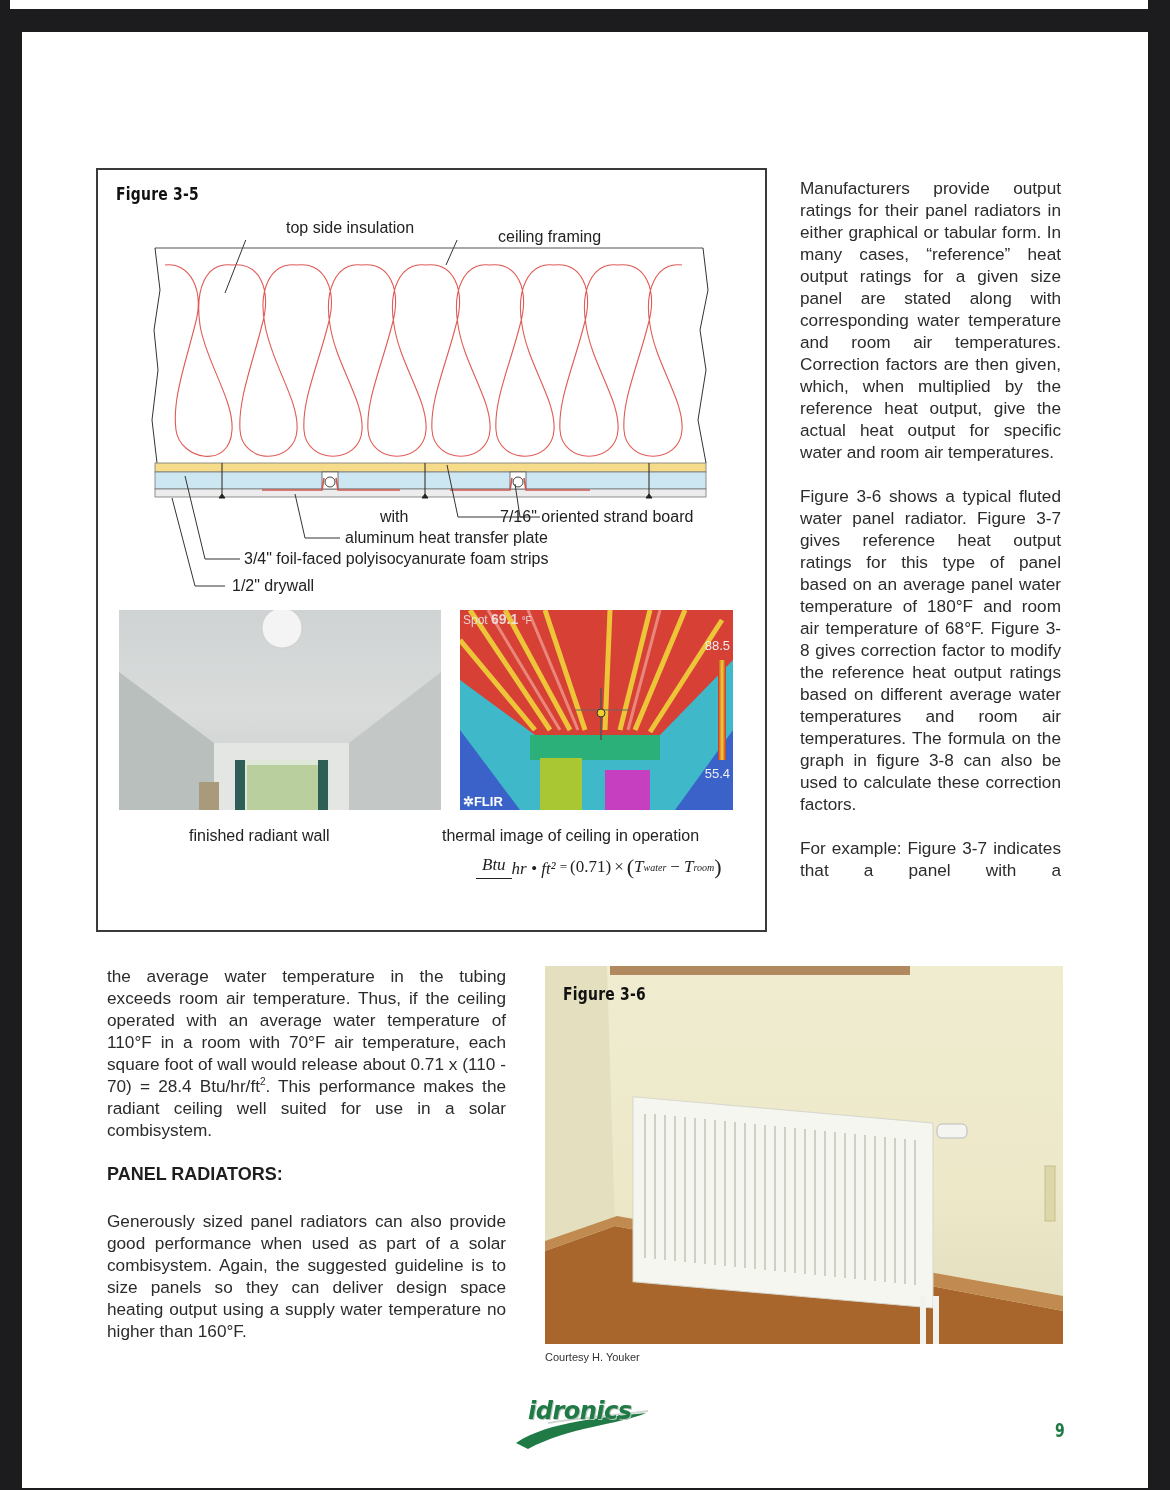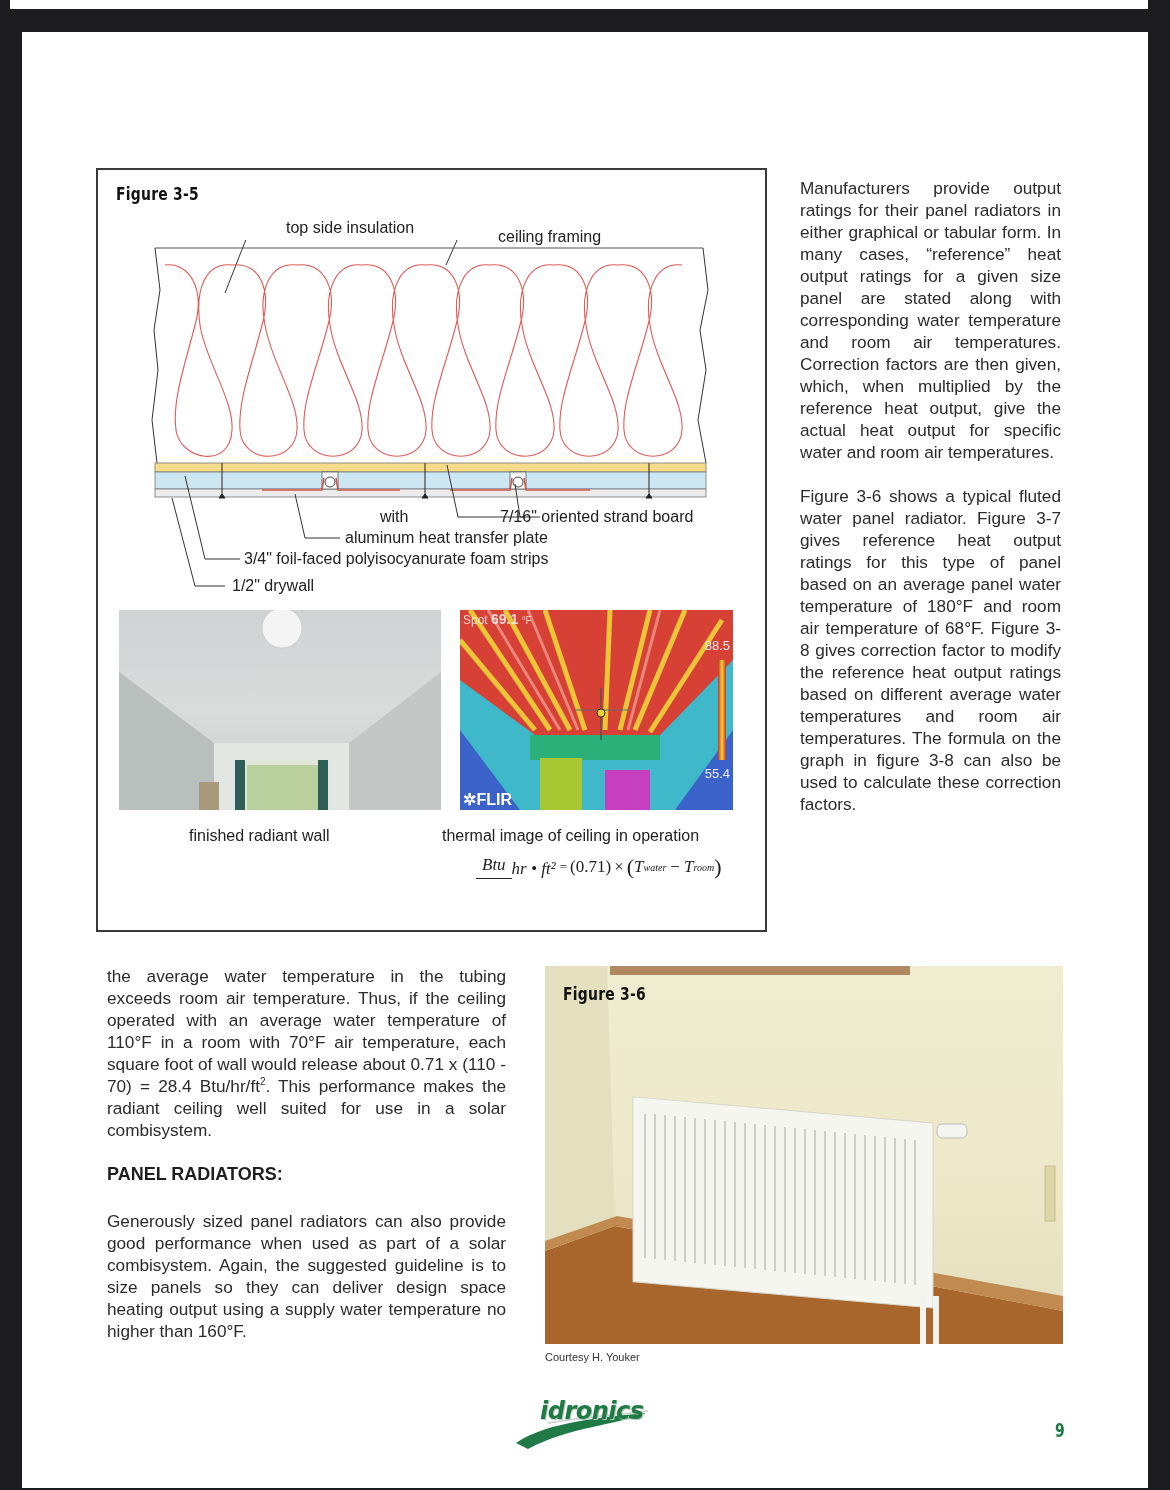--- a/index.html
+++ b/index.html
@@ -143,21 +143,21 @@
     <circle cx="141" cy="103" r="4" fill="#f0d030" stroke="#333"></circle>
     <rect x="258" y="50" width="8" height="100" fill="url(#stripe)"></rect>
   </svg>
   <div class="abs" style="left:3px; top:1px; font-size:12px; color:#eee; opacity:0.85;">
     <span>Spot</span>
     <b style="font-size:14px;">69.1</b>
     <span style="font-size:10px;">°F</span>
   </div>
   <div class="abs" style="right:3px; top:28px; font-size:13px; color:#eee;">88.5</div>
   <div class="abs" style="right:3px; top:156px; font-size:13px; color:#eee;">55.4</div>
-  <div class="abs" style="left:3px; bottom:1px; font-size:16px; font-weight:bold; color:#fff;">
+  <div class="abs" style="left:3px; bottom:1px; font-size:13px; font-weight:bold; color:#fff;">
     <span>✲</span><span>FLIR</span>
   </div>
 </div>
 
 <div class="caption" style="left:189px; top:827px;">finished radiant wall</div>
 <div class="caption" style="left:442px; top:827px;">thermal image of ceiling in operation</div>
 
 <div class="formula" style="left:476px; top:854px;">
   <span class="frac">
     <span class="num">Btu</span>
@@ -171,20 +171,21 @@
     <sub>water</sub>
   <span style="margin:0 4px;">−</span>
   <i>T</i>
     <sub>room</sub>
     <span style="font-size:22px;">)</span>
 </div>
 
 <div class="body-text" style="left:800px; top:177px; width:261px;">
   <p>Manufacturers provide output ratings for their panel radiators in either graphical or tabular form. In many cases, “reference” heat output ratings for a given size panel are stated along with corresponding water temperature and room air temperatures. Correction factors are then given, which, when multiplied by the reference heat output, give the actual heat output for specific water and room air temperatures.</p>
   <p style="margin-top:22px;">Figure 3-6 shows a typical fluted water panel radiator. Figure 3-7 gives reference heat output ratings for this type of panel based on an average panel water temperature of 180°F and room air temperature of 68°F. Figure 3-8 gives correction factor to modify the reference heat output ratings based on different average water temperatures and room air temperatures. The formula on the graph in figure 3-8 can also be used to calculate these correction factors.</p>
+  <p style="margin-top:22px; text-align-last:justify;">For example: Figure 3-7 indicates that a panel with a</p>
 </div>
 
 <div class="body-text" style="left:107px; top:965px; width:399px;">
   <p><span>the average water temperature in the tubing exceeds room air temperature. Thus, if the ceiling operated with an average water temperature of 110°F in a room with 70°F air temperature, each square foot of wall would release about 0.71 x (110 - 70) = 28.4 Btu/hr/ft</span><sup style="font-size:10px; line-height:0;">2</sup><span>. This performance makes the radiant ceiling well suited for use in a solar combisystem.</span></p>
 </div>
 <div class="heading" style="left:107px; top:1164px;">PANEL RADIATORS:</div>
 <div class="body-text" style="left:107px; top:1210px; width:399px;">
   <p>Generously sized panel radiators can also provide good performance when used as part of a solar combisystem. Again, the suggested guideline is to size panels so they can deliver design space heating output using a supply water temperature no higher than 160°F.</p>
 </div>
 
@@ -232,15 +233,15 @@
   </svg>
 </div>
 <div class="fig-title" style="left:563px; top:984px;">Figure 3-6</div>
 <div class="courtesy" style="left:545px; top:1351px;">Courtesy H. Youker</div>
 
 <div class="abs" style="left:508px; top:1393px; width:150px; height:60px;">
   <svg width="150" height="60" viewBox="0 0 150 60">
     <path d="M8,50 C40,28 100,24 138,20 C110,32 60,34 20,56 Z" fill="#1f7a45"></path>
     <path d="M40,30 C70,25 110,22 140,18" stroke="#cfd8d2" stroke-width="2" fill="none"></path>
   </svg>
-  <div class="abs" style="left:20px; top:4px; font-family:'DejaVu Sans', sans-serif; font-weight:bold; font-style:italic; font-size:24px; color:#1f7a45; letter-spacing:-0.5px; text-shadow:1px 1px 0 #b7c5bc;margin-left:12px;">idronics</div>
+  <div class="abs" style="left:20px; top:4px; font-family:'DejaVu Sans', sans-serif; font-weight:bold; font-style:italic; font-size:24px; color:#1f7a45; letter-spacing:-0.5px; text-shadow:1px 1px 0 #b7c5bc;">idronics</div>
 </div>
 <div class="page-num" style="left:1053px; top:1418px;">9</div>
 
 </body></html>

